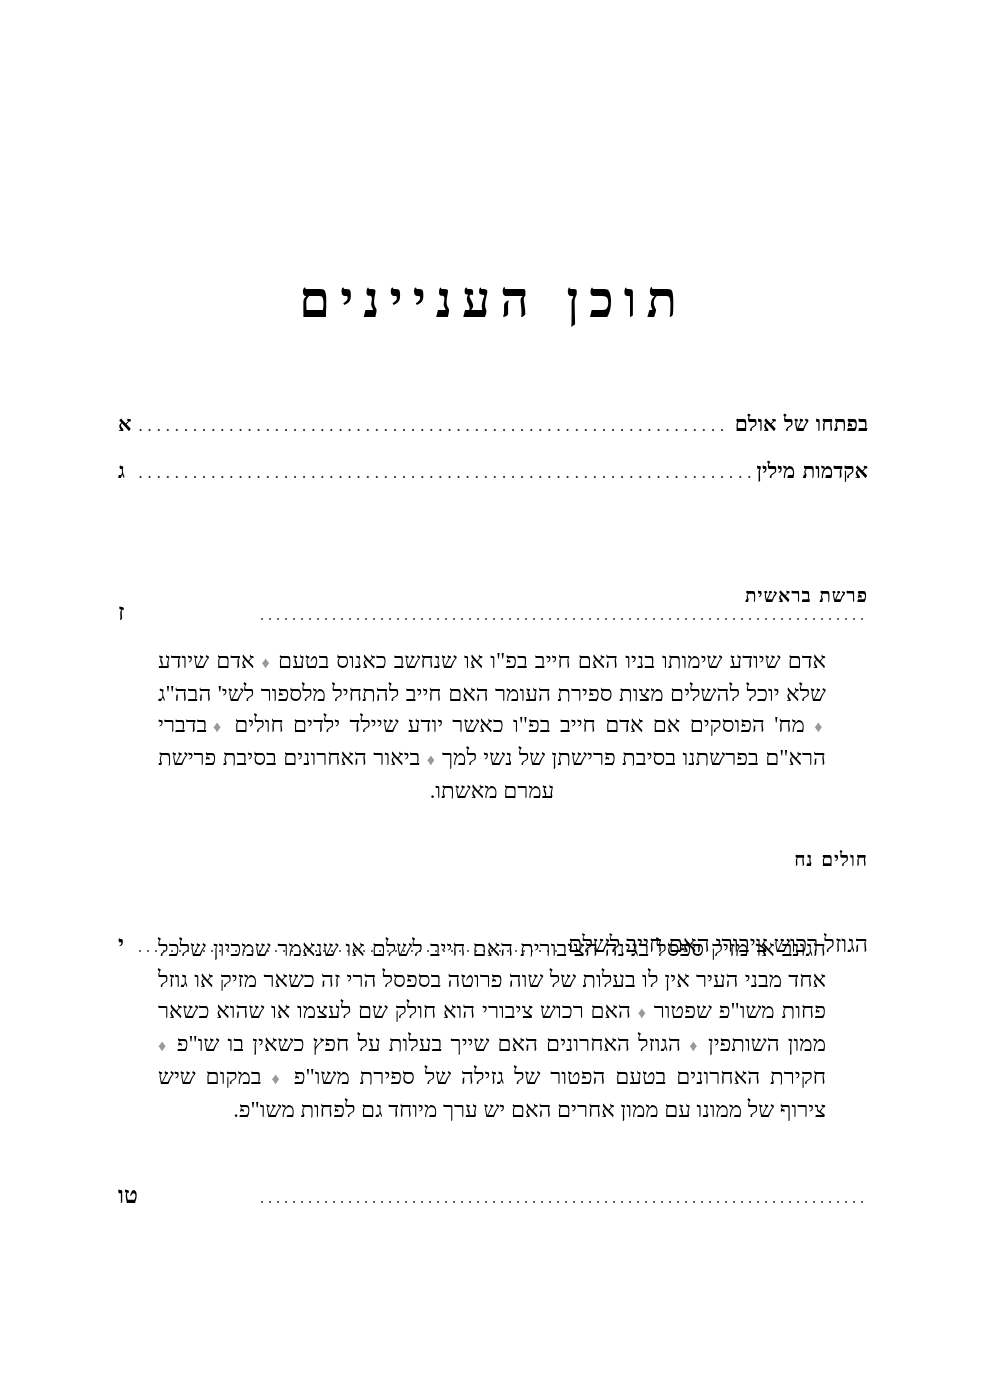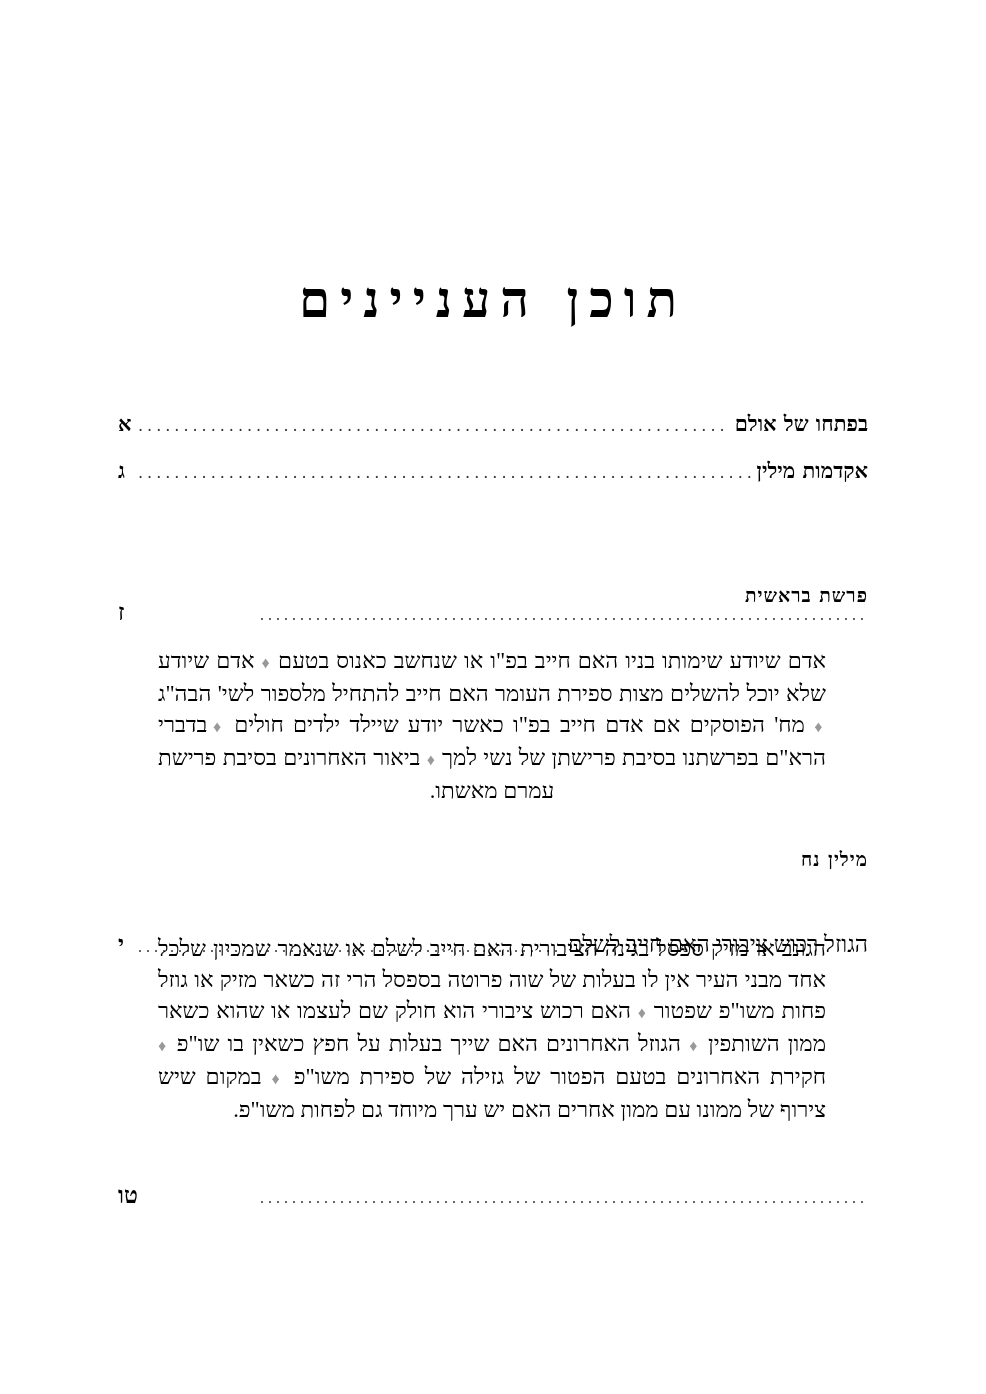--- a/index.html
+++ b/index.html
@@ -67,21 +67,21 @@
     <span class="dia">♦</span>
     <span>אדם שיודע שלא יוכל להשלים מצות ספירת העומר האם חייב להתחיל מלספור לשי' הבה"ג</span>
     <span class="dia">♦</span>
     <span>מח' הפוסקים אם אדם חייב בפ"ו כאשר יודע שיילד ילדים חולים</span>
     <span class="dia">♦</span>
     <span>בדברי הרא"ם בפרשתנו בסיבת פרישתן של נשי למך</span>
     <span class="dia">♦</span>
     <span>ביאור האחרונים בסיבת פרישת עמרם מאשתו.</span>
   </div>
 
-  <div class="col h3" style="top:848px;">מילין נח</div>
+  <div class="col h3" style="top:848px;">חולים נח</div>
 
   <div class="col" style="top:888px;">
     <div class="toc-line reg">
       <span class="t">הגוזל רכוש ציבורי האם חייב לשלם</span>
       <span class="dots">............................................................................</span>
       <span class="pg">י</span>
     </div>
   </div>
 
   <div class="desc" style="top:933px; text-align-last: right;">

